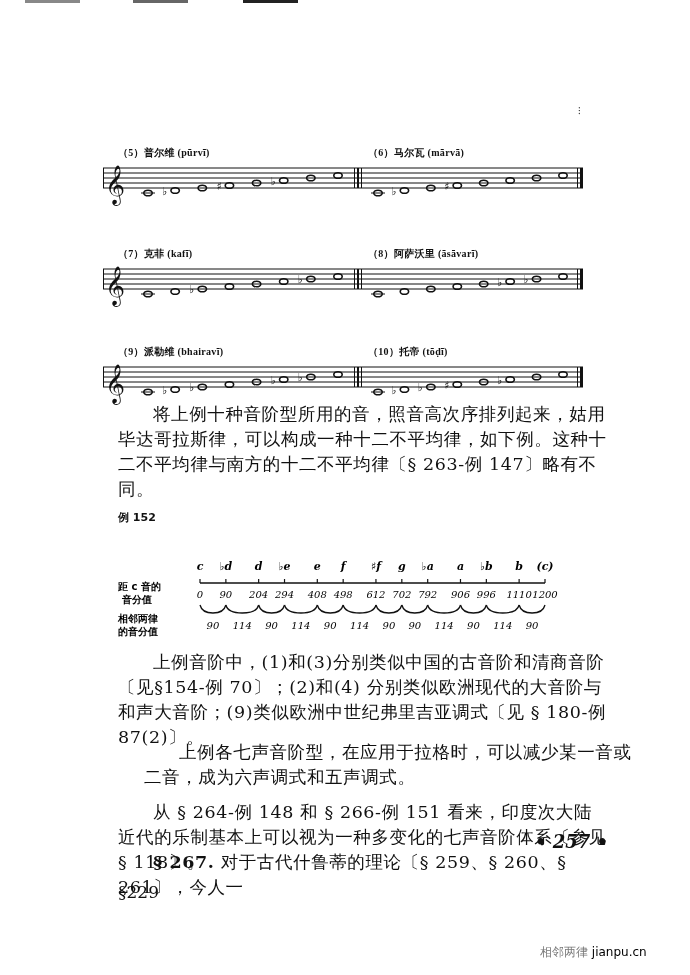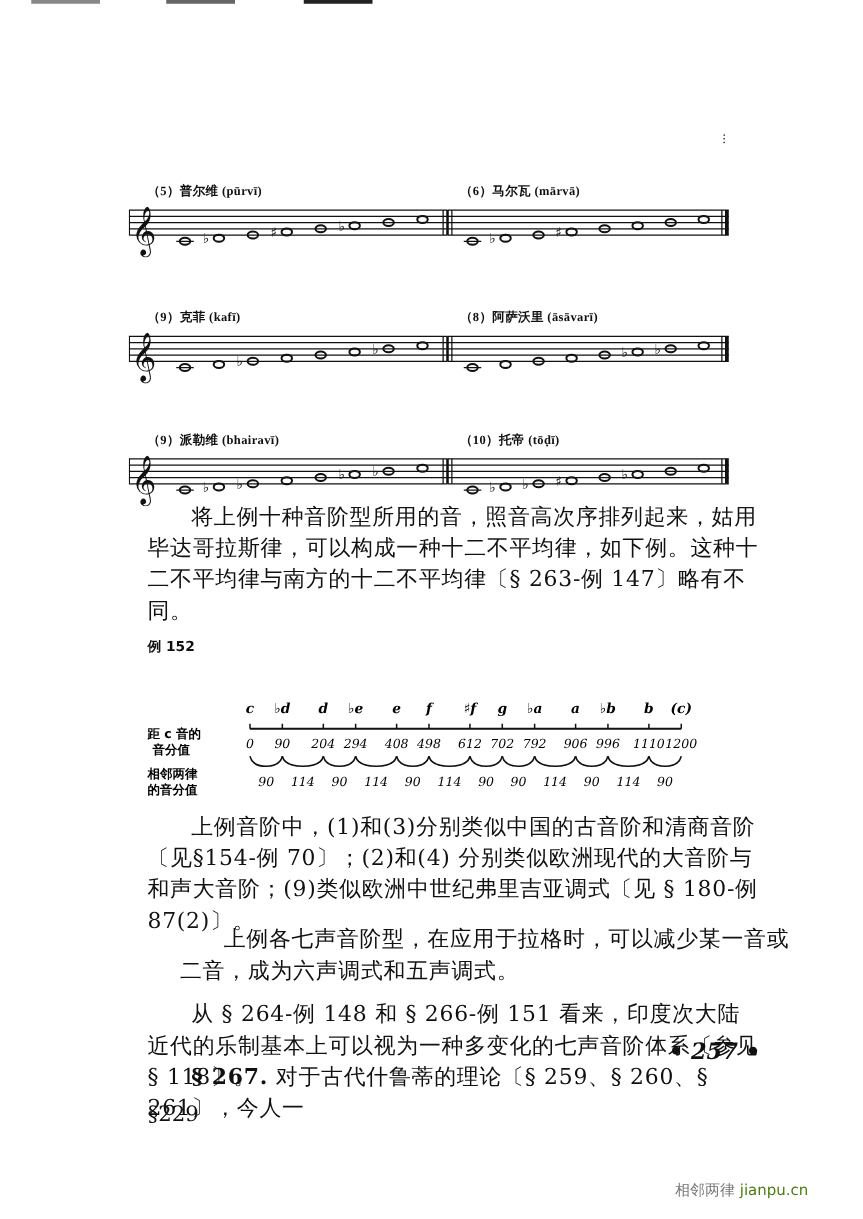--- a/index.html
+++ b/index.html
@@ -21,21 +21,21 @@
   }
   .para p { margin: 0; text-indent: 2em; }
   .ex-label { position: absolute; left: 118px; top: 510px; font-size: 11px; font-weight: bold; font-family: "DejaVu Sans", sans-serif; }
   .scale-svg { position: absolute; left: 100px; top: 555px; }
   .foot-left { position: absolute; left: 118px; top: 882px; font-size: 17px; }
   .foot-right { position: absolute; left: 535px; top: 831px; font-size: 18px; font-style: italic; font-weight: bold; }
   .watermark {
     position: absolute; left: 540px; top: 944px; font-size: 12px; color: #777;
     font-family: "DejaVu Sans", sans-serif;
   }
-  .watermark .wm-en { color: #4d7c0f; }
+  .watermark .wm-en { color: #000000; }
   .corner-mark { position: absolute; left: 578px; top: 103px; font-size: 10px; color: #333; }
 </style>
 </head>
 <body>
 
 <div class="topbar" style="left:25px;width:55px;background:#888;"></div>
 <div class="topbar" style="left:133px;width:55px;background:#666;"></div>
 <div class="topbar" style="left:243px;width:55px;background:#222;"></div>
 <div class="corner-mark">⁝</div>
 
@@ -80,21 +80,21 @@
       <ellipse cx="46.42857142857143" cy="32.5" rx="4.2" ry="2.8" fill="none" stroke="#111" stroke-width="1.6"></ellipse>
       <text x="33.42857142857143" y="36.5" font-size="11" fill="#111" font-family="DejaVu Sans, sans-serif">♭</text>
       <ellipse cx="72.85714285714286" cy="30" rx="4.2" ry="2.8" fill="none" stroke="#111" stroke-width="1.6"></ellipse>
       <ellipse cx="99.28571428571428" cy="27.5" rx="4.2" ry="2.8" fill="none" stroke="#111" stroke-width="1.6"></ellipse>
       <text x="86.28571428571428" y="31.5" font-size="11" fill="#111" font-family="DejaVu Sans, sans-serif">♯</text>
       <ellipse cx="125.71428571428571" cy="25" rx="4.2" ry="2.8" fill="none" stroke="#111" stroke-width="1.6"></ellipse>
       <ellipse cx="152.14285714285714" cy="22.5" rx="4.2" ry="2.8" fill="none" stroke="#111" stroke-width="1.6"></ellipse>
       <ellipse cx="178.57142857142856" cy="20" rx="4.2" ry="2.8" fill="none" stroke="#111" stroke-width="1.6"></ellipse>
       <ellipse cx="205" cy="17.5" rx="4.2" ry="2.8" fill="none" stroke="#111" stroke-width="1.6"></ellipse>
     </svg>
-    <div class="staff-label" style="left: 118px; top: 247px;">（9）克菲 (kafī)</div>
+    <div class="staff-label" style="left: 118px; top: 247px;">（7）克菲 (kafī)</div>
     <svg class="staff-svg" width="259" height="48" style="left: 103px; top: 259px;">
       <line x1="0" x2="255" y1="10" y2="10" stroke="#111" stroke-width="1"></line>
       <line x1="0" x2="255" y1="15" y2="15" stroke="#111" stroke-width="1"></line>
       <line x1="0" x2="255" y1="20" y2="20" stroke="#111" stroke-width="1"></line>
       <line x1="0" x2="255" y1="25" y2="25" stroke="#111" stroke-width="1"></line>
       <line x1="0" x2="255" y1="30" y2="30" stroke="#111" stroke-width="1"></line>
       <rect x="0" y="10" width="1" height="20" fill="#111"></rect>
       <rect x="251" y="10" width="1" height="20" fill="#111"></rect>
       <rect x="254" y="10" width="1.5" height="20" fill="#111"></rect>
       <text x="2" y="38" font-size="34" font-family="DejaVu Sans, sans-serif" fill="#111">𝄞</text>

